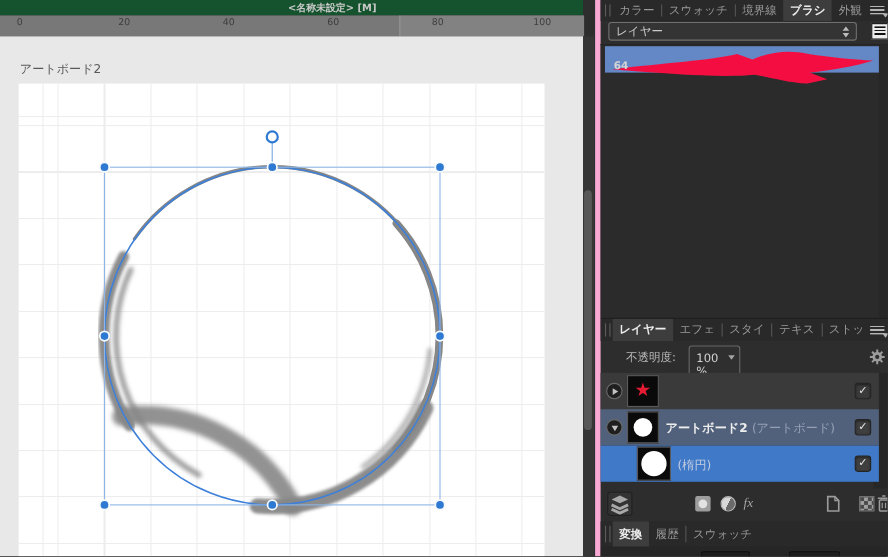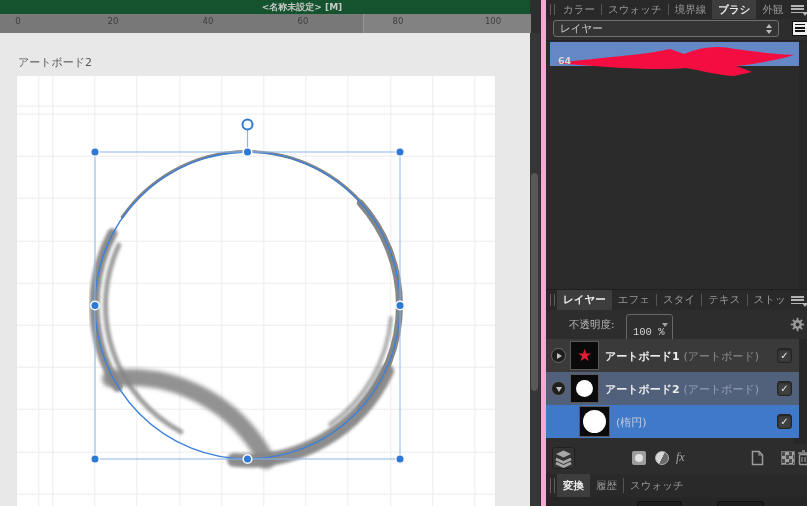--- a/index.html
+++ b/index.html
@@ -61,21 +61,21 @@
   
   .brush-list { position:absolute; left:0; top:40px; width:266px; height:249px; background:#2b2b2b; border-top:1px solid #242424; }
   .brush-gutter { position:absolute; right:0; top:0; width:13px; height:249px; background:#272727; }
   .brush-item { position:absolute; left:4px; top:1px; width:249px; height:24px; background:var(--brush-preview-bg,#6487c6); }
   .brush-size { position:absolute; left:8px; top:13px; font-size:9.5px; font-weight:bold; color:#d6d6d6; }
   .brush-item svg { position:absolute; left:0; top:0; }
   .panel-divider { position:absolute; left:0; top:289px; width:266px; height:1px; background:#1f1f1f; }
   
   .opacity-row { position:absolute; left:16px; top:310px; width:266px; height:29px; }
   .opacity-label { position:absolute; left:7px; top:8px; font-size:10.5px; color:#b8b8b8; }
-  .combo { position:absolute; top:4px; height:36px; background:#2f2f2f; border:1px solid #696969; border-radius:3px; font-size:10.5px; color:#d2d2d2; display:flex; align-items:center; padding:16px 6px;font-family:Liberation Mono, monospace; }
+  .combo { position:absolute; top:4px; height:36px; background:#2f2f2f; border:1px solid #696969; border-radius:3px; font-size:10.5px; color:#d2d2d2; display:flex; align-items:center; padding:16px 6px; }
   .combo.opacity-combo { left:64px; width:47px; }
   .combo.blend-combo { left:114px; width:110px; }
   .combo .dd-arrow { position:absolute; right:4px; top:8px; border-left:3.5px solid transparent; border-right:3.5px solid transparent; border-top:4.5px solid #a5a5a5; }
   
   .layers-list { position:absolute; left:0; top:339px; width:253px; }
   .layers-gutter { position:absolute; right:0; top:339px; width:13px; height:105px; background:#272727; }
   .layer-row { position:relative; width:253px; height:33px; }
   .row-normal { background:#3a3a3a; }
   .row-semi { background:var(--layer-semi-selected,#51617b); }
   .row-selected { background:var(--layer-selected,#3f79c8); }
@@ -271,24 +271,20 @@
     <div class="layers-gutter"></div>
     <div class="layers-list">
 
       <div class="layer-row row-normal">
         <div class="expand-btn">
             <div class="tri-right"></div>
           </div>
         <div class="thumb t1">
             <span class="star">★</span>
           </div>
-        <div class="layer-name">
-          <span>アートボード1</span>
-          <span class="layer-type">(アートボード)</span>
-        </div>
         <div class="checkbox"><span>✓</span></div>
       </div>
 
       <div class="layer-row row-semi">
         <div class="expand-btn">
             <div class="tri-down"></div>
           </div>
         <div class="thumb t2">
             <span class="circle"></span>
           </div>

